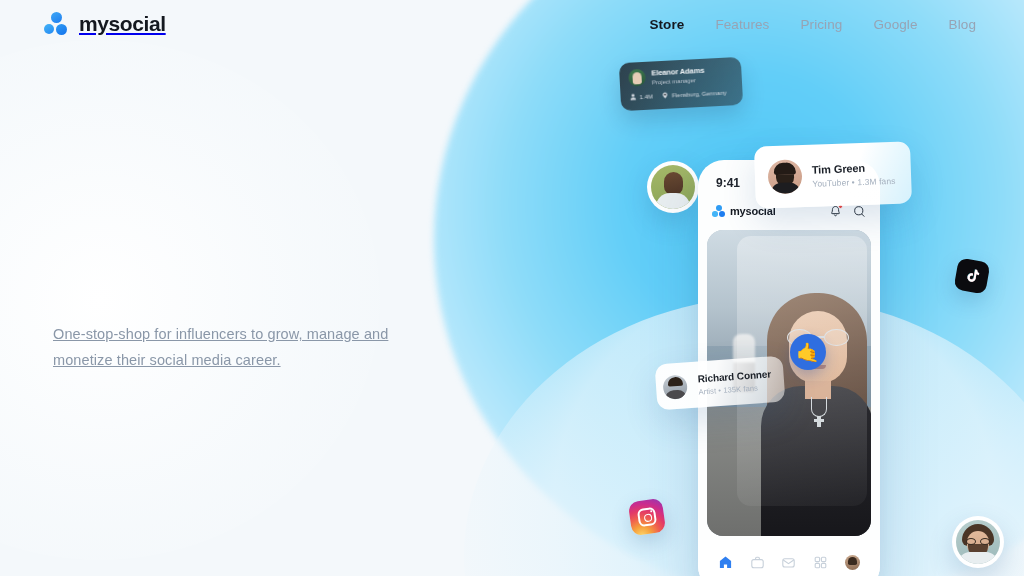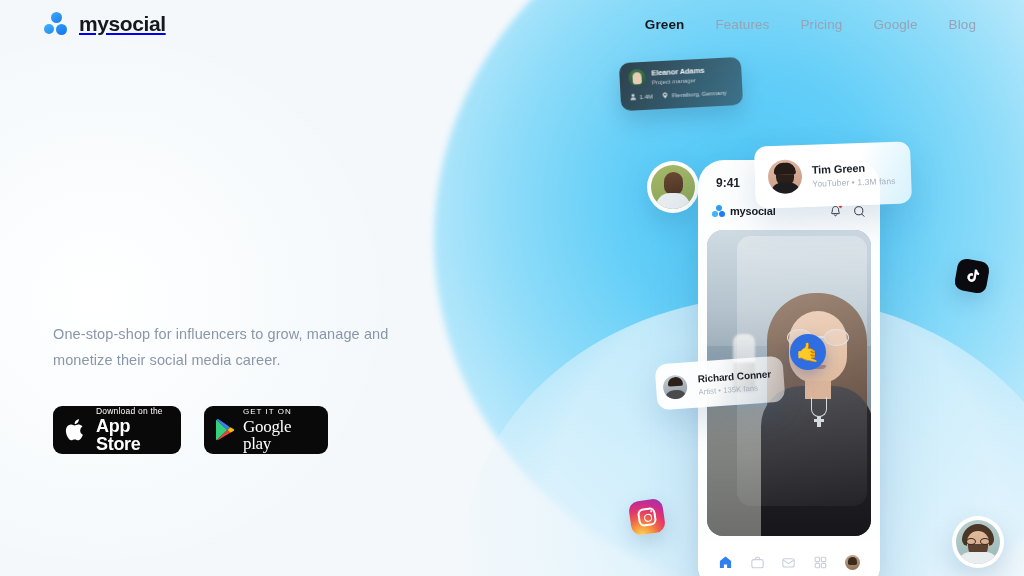--- a/index.html
+++ b/index.html
@@ -58,21 +58,21 @@
   
   .hero {
     position:absolute; z-index:10; left:53px; top:232px; width:520px;
   }
   .hero h1 {
     font-size:54px; line-height:59px; font-weight:700;
     color:#1b2028; letter-spacing:-1.6px;
   }
   .hero p {
     margin-top:30px; font-size:14.5px; line-height:26px;
-    color:#8a97a8; max-width:360px; letter-spacing:.1px;
+    color:#8a97a8; max-width:360px; letter-spacing:.1px;text-decoration:underline;
   }
   .store-row { margin-top:33px; display:flex; gap:23px; }
 
   .badge {
     background:#090909; border-radius:9px; display:flex; align-items:center;
     cursor:pointer; color:#fff; text-decoration:none;
   }
   .badge-apple { width:128px; height:48px; padding:0 12px; gap:9px; }
   .badge-google { width:124px; height:48px; padding:0 11px; gap:8px; }
   .apple-glyph { width:22px; height:26px; flex:none; }
@@ -326,58 +326,34 @@
 <header>
   <a class="brand" href="#">
     <span class="brand-mark">
       <i class="bm-top"></i>
         <i class="bm-bl"></i>
         <i class="bm-br"></i>
     </span>
     <span class="brand-name">mysocial</span>
   </a>
   <nav>
-    <a class="active" href="#">Green</a>
+    <a class="active" href="#">Store</a>
     <a href="#">Features</a>
     <a href="#">Pricing</a>
     <a href="#">Google</a>
     <a href="#">Blog</a>
   </nav>
 </header>
 
 <section class="hero">
   <h1>
     <br>
   </h1>
   <p>One-stop-shop for influencers to grow, manage and monetize their social media career.</p>
 
-  <div class="store-row">
-    <a class="badge badge-apple" href="#">
-      <svg class="apple-glyph" viewBox="0 0 22 26">
-        <path fill="#ffffff" d="M15.2 13.6c0-2.7 2.2-4 2.3-4.1-1.2-1.8-3.2-2.1-3.9-2.1-1.6-.2-3.2 1-4 1-.8 0-2.1-1-3.5-.9-1.8 0-3.4 1-4.3 2.6-1.9 3.2-.5 8 1.3 10.6.9 1.3 1.9 2.7 3.3 2.6 1.3-.1 1.8-.8 3.4-.8s2 .8 3.4.8 2.3-1.3 3.2-2.6c1-1.5 1.4-2.9 1.4-3-.1 0-2.6-1-2.6-4.1zM12.8 5.5c.7-.9 1.2-2.1 1.1-3.3-1 0-2.3.7-3.1 1.6-.7.8-1.3 2-1.1 3.2 1.2.1 2.4-.6 3.1-1.5z"></path>
-      </svg>
-      <span class="badge-txt">
-        <span class="badge-small">Download on the</span>
-        <span class="badge-big">App Store</span>
-      </span>
-    </a>
-
-    <a class="badge badge-google" href="#">
-      <svg class="gp-glyph" viewBox="0 0 20 22">
-        <path fill="#34d07f" d="M1.6.7 12.4 11 1.6 21.3C1.2 21 1 20.5 1 19.9V2.1c0-.6.2-1.1.6-1.4z"></path>
-        <path fill="#4285f4" d="M1.6.7 12.4 11l2.8-2.7L3.6.2C2.9-.1 2.1 0 1.6.7z" opacity=".95"></path>
-        <path fill="#fbbc04" d="M12.4 11l3 2.8 3.1-1.8c.9-.5.9-1.5 0-2L15.4 8.2 12.4 11z"></path>
-        <path fill="#ea4335" d="M1.6 21.3 12.4 11l3 2.8-11.8 6.9c-.7.4-1.5.3-2-.4z"></path>
-      </svg>
-      <span class="badge-txt">
-        <span class="badge-small wide">GET IT ON</span>
-        <span class="badge-big gp">Google play</span>
-      </span>
-    </a>
-  </div>
 </section>
 
 <section class="stage">
 
   <div class="float-av fa-top">
     <div class="inner">
         <span class="head"></span>
         <span class="torso"></span>
       </div>
   </div>

